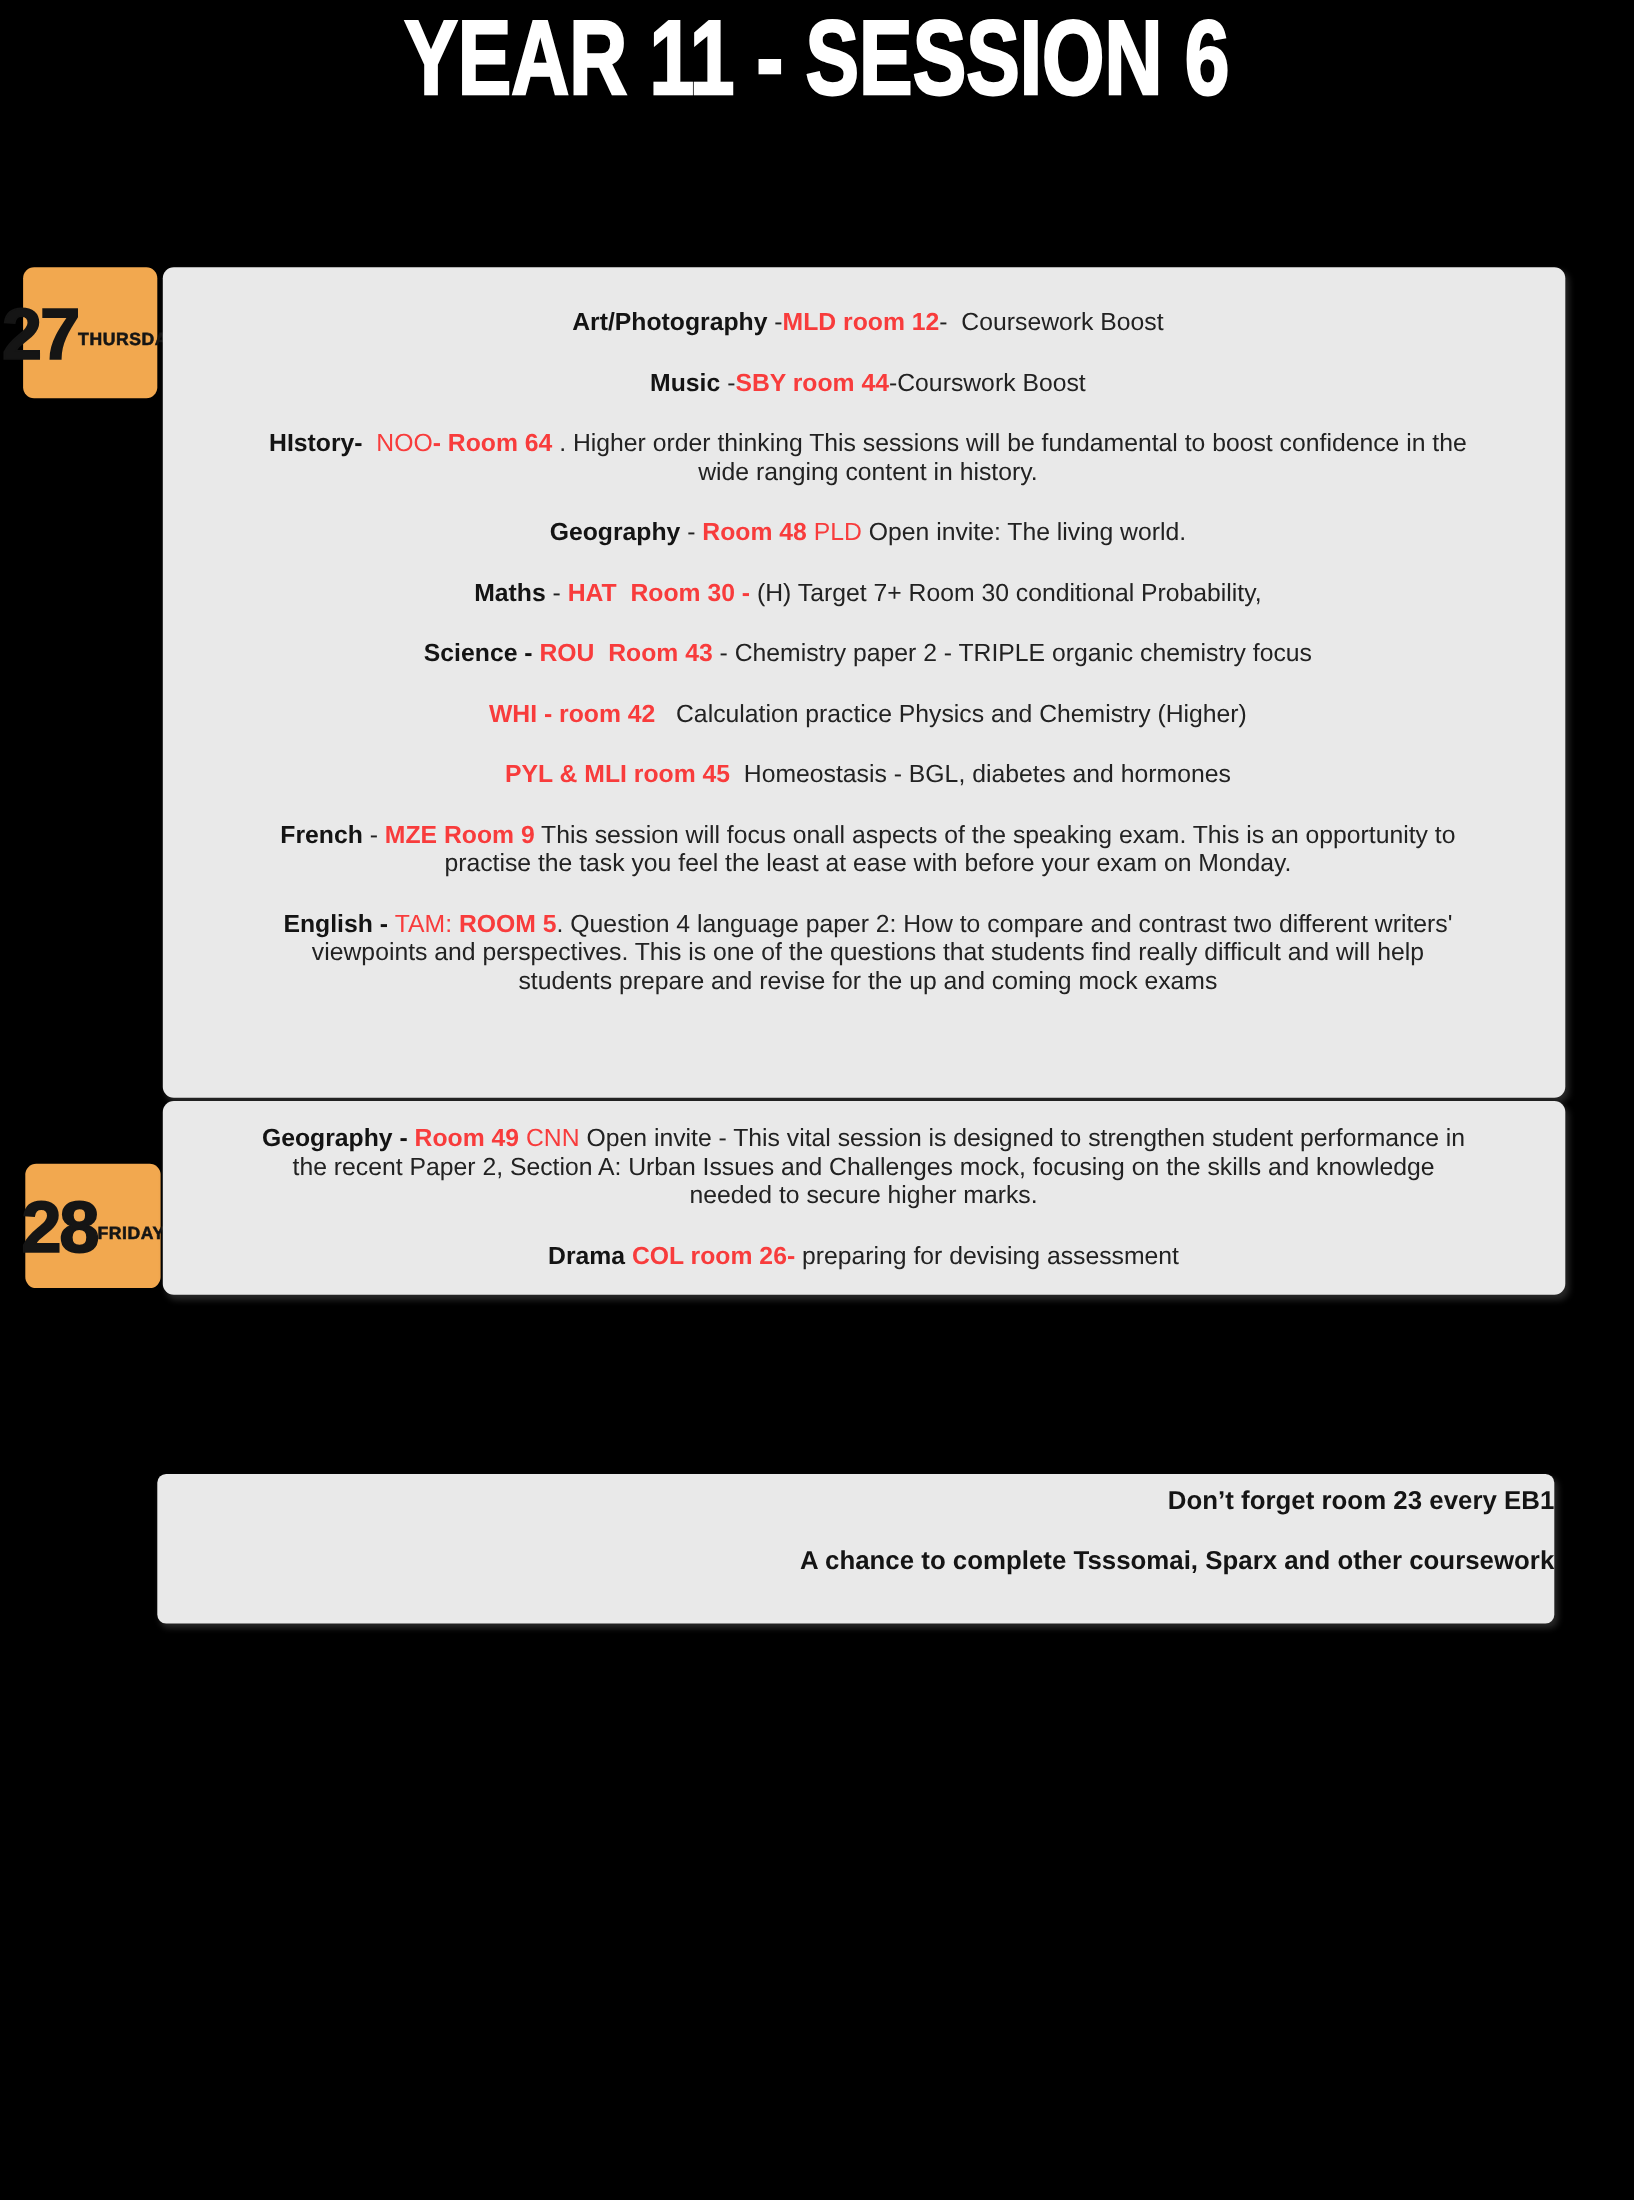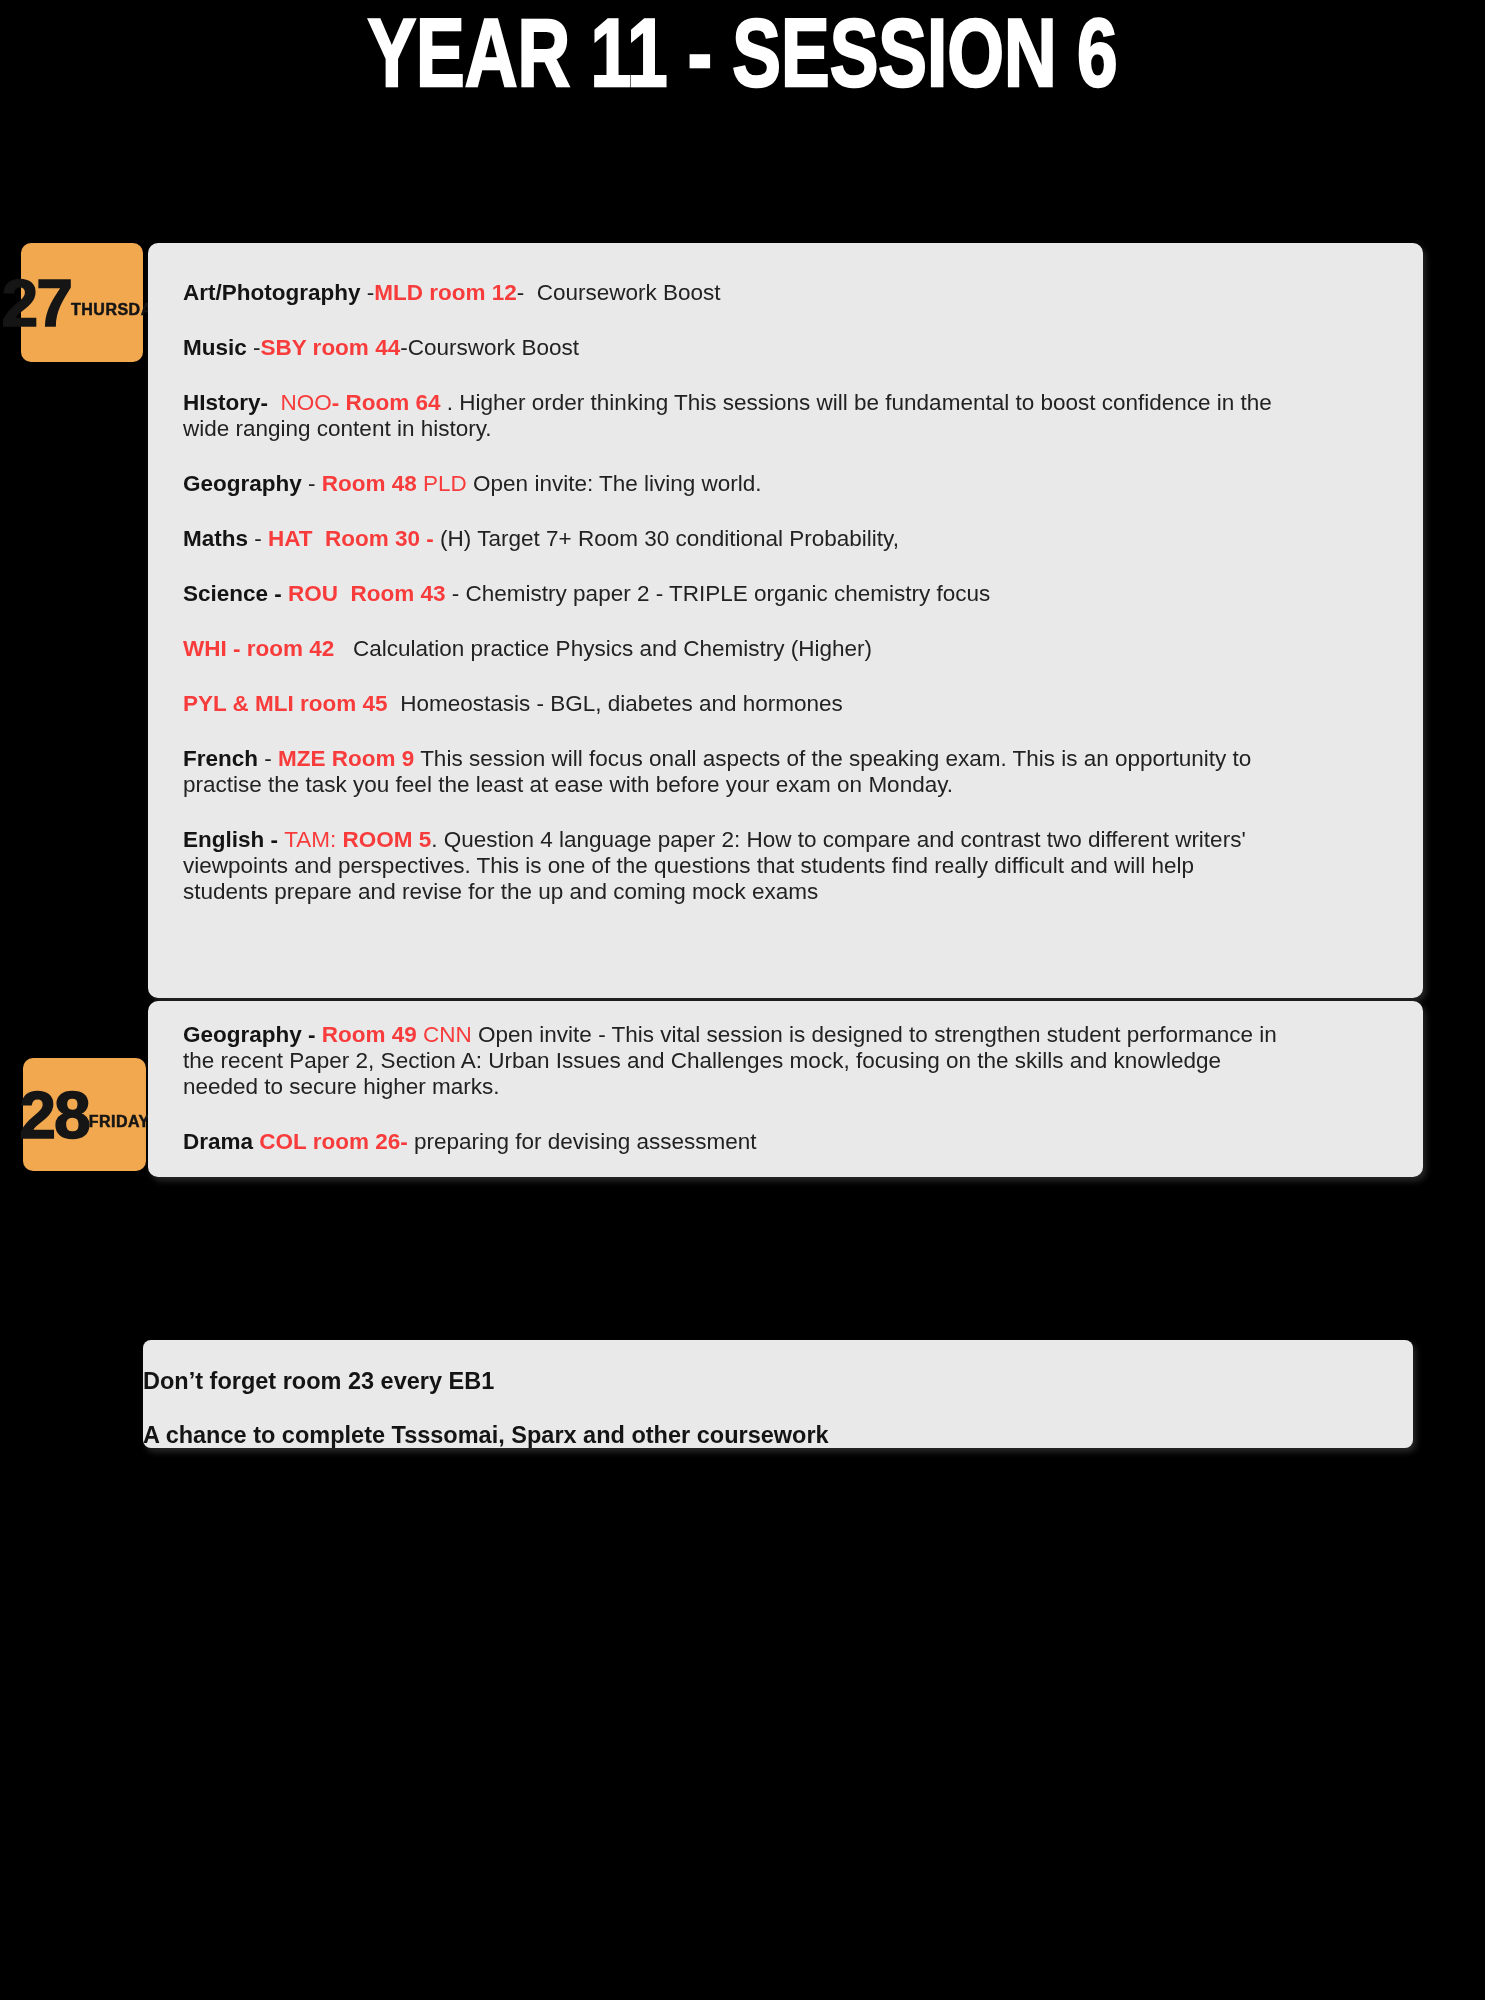--- a/index.html
+++ b/index.html
@@ -59,20 +59,21 @@
   #badge-friday   { left: 23px;  top: 1058px; width: 123px; height: 113px; }
 
   .panel {
     position: absolute;
     left: 148px;
     width: 1275px;
     background: var(--panel-gray, #E9E9E9);
     border-radius: 10px;
     box-sizing: border-box;
     box-shadow: 3px 4px 6px rgba(80, 80, 80, 0.5);
+    text-align: center;
   }
   #panel-thursday { top: 243px;  height: 755px; padding: 37px 28px 28px 35px; }
   #panel-friday   { top: 1001px; height: 176px; padding: 21px 36px 20px 35px; }
 
   .para {
     margin: 0 0 29px 0;
     font-size: 22.5px;
     line-height: 26px;
     color: #1e1e1e;
     white-space: pre-wrap;
@@ -81,26 +82,26 @@
   .seg-b  { font-weight: 700; color: #141414; }
   .seg-p  { font-weight: 400; color: #222222; }
   .seg-rb { font-weight: 700; color: var(--accent-red, #F83C3C); }
   .seg-r  { font-weight: 400; color: var(--accent-red, #F83C3C); }
 
   .note {
     position: absolute;
     left: 143px;
     top: 1340px;
     width: 1270px;
-    height: 108px;
+    height: 136px;
     background: var(--panel-gray, #E9E9E9);
     border-radius: 8px;
     box-sizing: border-box;
-    text-align: left;
-    padding-top: 28px;
+    text-align: right;
+    padding-top: 11px;
     box-shadow: 3px 4px 6px rgba(80, 80, 80, 0.5);
   }
   .note p {
     margin: 0;
     font-size: 23.5px;
     line-height: 26px;
     font-weight: 700;
     color: #141414;
   }
   .note p + p { margin-top: 28px; }

